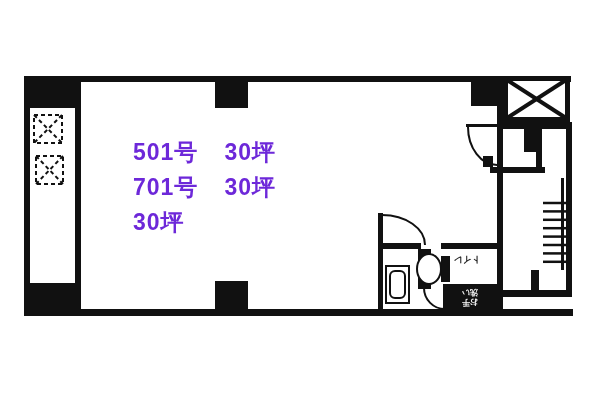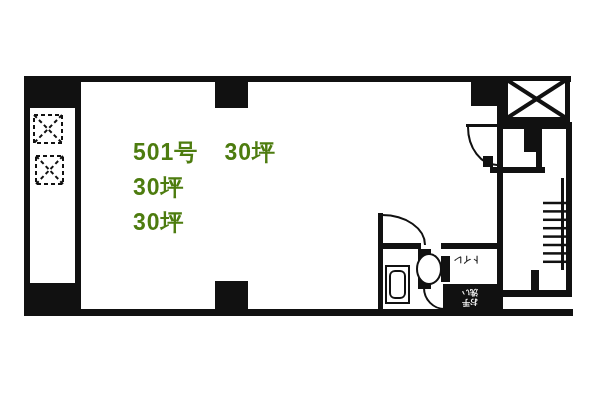--- a/index.html
+++ b/index.html
@@ -6,21 +6,21 @@
   #stage{
     position:relative;width:600px;height:401px;background:#ffffff;overflow:hidden;
     font-family:"Liberation Sans","DejaVu Sans",sans-serif;
   }
   .wall{position:absolute;background:#111111;}
   #svg-overlay{position:absolute;left:0;top:0;width:600px;height:401px;}
   
   .xbox{position:absolute;left:503px;top:76px;width:67px;height:46px;
         border:5px solid #111;box-sizing:border-box;background:#fff;}
   
-  #unit-list{position:absolute;left:133px;top:139px;color:#4d7c0f;}
+  #unit-list{position:absolute;left:133px;top:139px;color:#6d28d9;}
   .unit-row{display:flex;gap:26px;font-size:23px;font-weight:700;
             line-height:26px;margin-bottom:9px;letter-spacing:1px;white-space:nowrap;}
   
   #toilet-label{position:absolute;left:449px;top:253px;width:36px;
     font-size:9px;font-weight:700;color:#222;transform:rotate(180deg);
     text-align:center;white-space:nowrap;}
   #wash-band{position:absolute;left:443px;top:284px;width:54px;height:25px;
     background:#111;color:#ffffff;display:flex;align-items:center;justify-content:center;
     overflow:hidden;}
   #wash-band .t{display:inline-block;width:24px;font-size:8px;font-weight:700;
@@ -104,20 +104,21 @@
       <line x1="543" y1="261.8" x2="571" y2="261.8" stroke-width="2.5"></line>
     </g>
   </svg>
 
   <div id="unit-list">
     <div class="unit-row">
       <span>501号</span>
       <span>30坪</span>
     </div>
     <div class="unit-row">
+      <span>701号</span>
       <span>30坪</span>
     </div>
     <div class="unit-row">
       <span>30坪</span>
     </div>
   </div>
 
   <div id="toilet-label">トイレ</div>
   <div id="wash-band">
     <span class="t">お手洗い</span>

